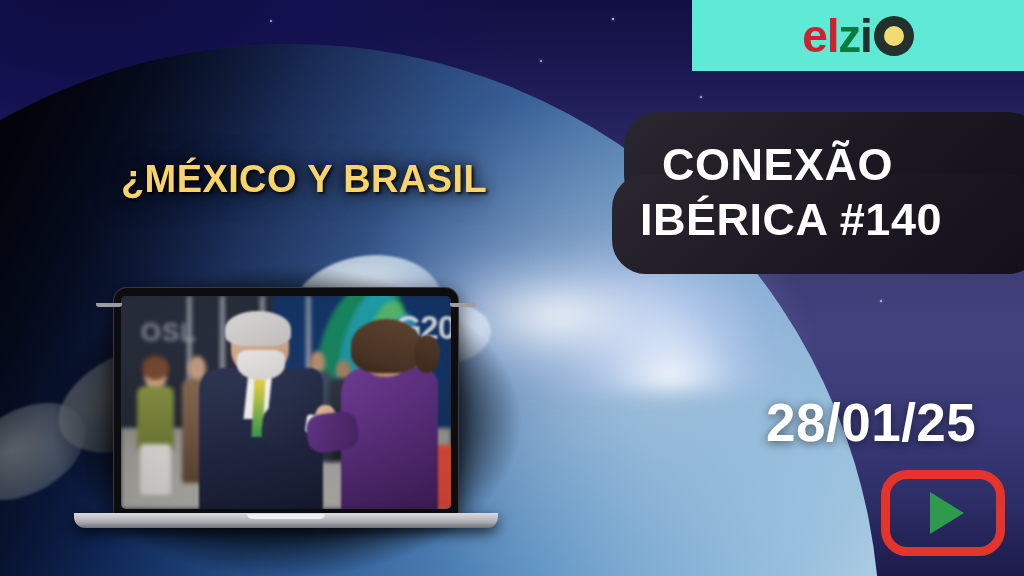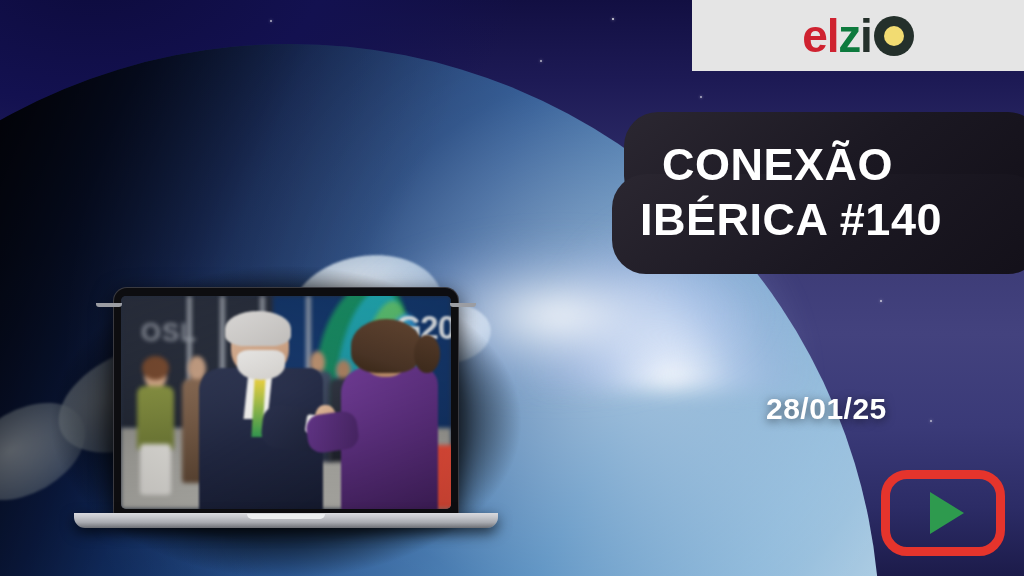--- a/index.html
+++ b/index.html
@@ -162,21 +162,21 @@
     white-space: nowrap;
   }
 
   
   .logo-box {
     position: absolute;
     left: 692px;
     top: 0;
     width: 332px;
     height: 71px;
-    background: #e5e5e5;
+    background: #5eead4;
     z-index: 40;
     display: flex;
     align-items: center;
     justify-content: center;
   }
   .logo-text {
     font-size: 46px;
     font-weight: 900;
     letter-spacing: -1.2px;
     line-height: 1;
@@ -253,21 +253,21 @@
   .pill-line.l1 { padding-left: 22px; }
   .pill-line.l2 { padding-left: 0px; }
 
   
   .date {
     position: absolute;
     left: 766px;
     top: 392px;
     z-index: 35;
     color: #ffffff;
-    font-size: 30px;
+    font-size: 53px;
     font-weight: 900;
     letter-spacing: .5px;
     text-shadow: 0 2px 10px rgba(0,0,0,.55);
     white-space: nowrap;
   }
 
   
   .play-btn {
     position: absolute;
     left: 881px;
@@ -548,20 +548,21 @@
 
       <div class="earth-shadow"></div>
     </div>
   </div>
 
   <div class="sunray"></div>
   <div class="sunglow"></div>
   <div class="horizon-flare"></div>
 
   <div class="title">
+    <div class="title-line">¿MÉXICO Y BRASIL</div>
   </div>
 
   <div class="laptop">
     <div class="laptop-glow"></div>
 
     <div class="lid">
       <div class="screen">
         <div class="photo">
 
           <div class="bg-panel-left blurred"></div>

